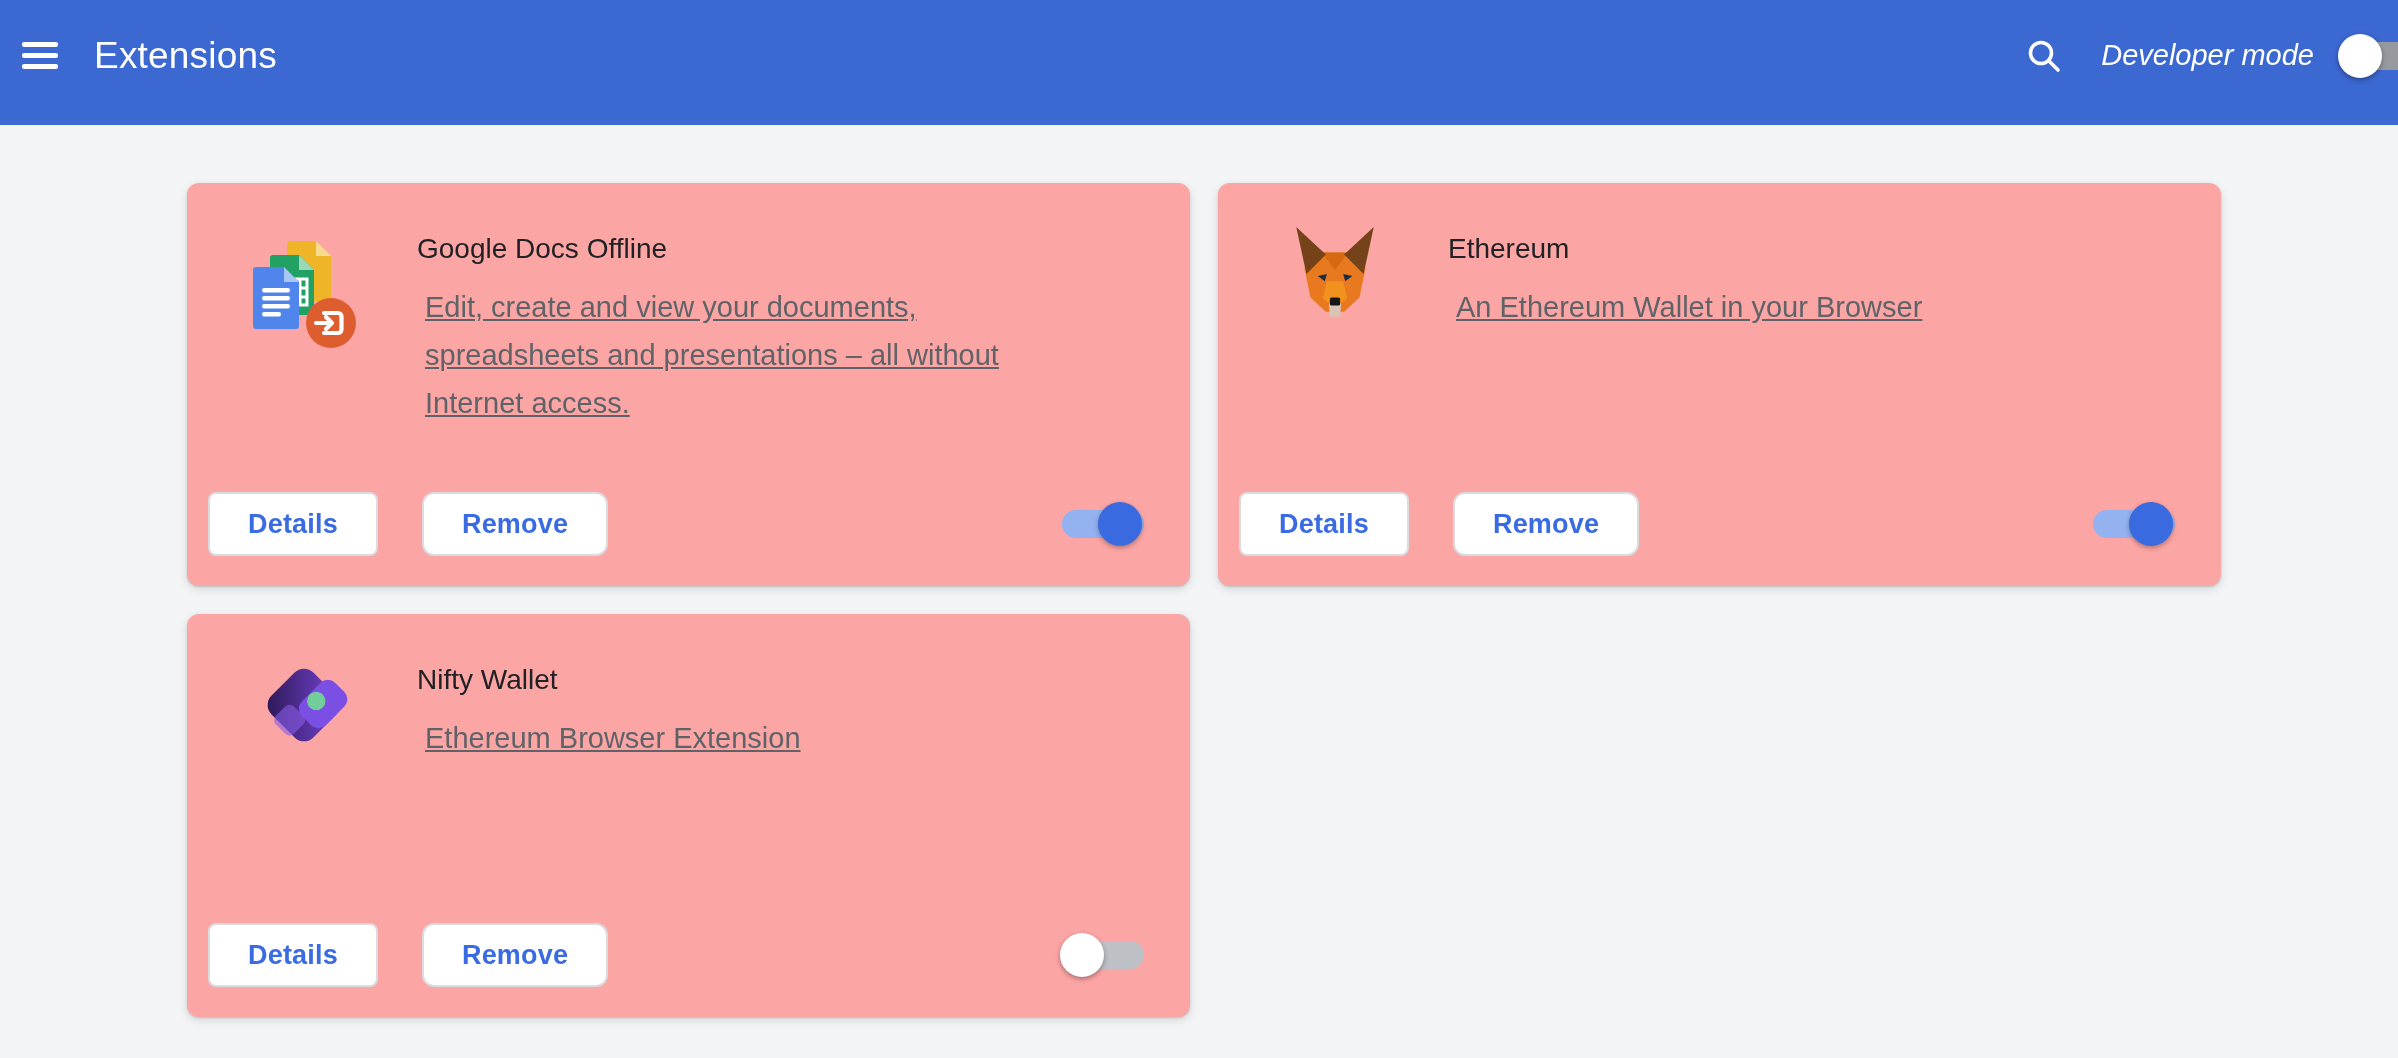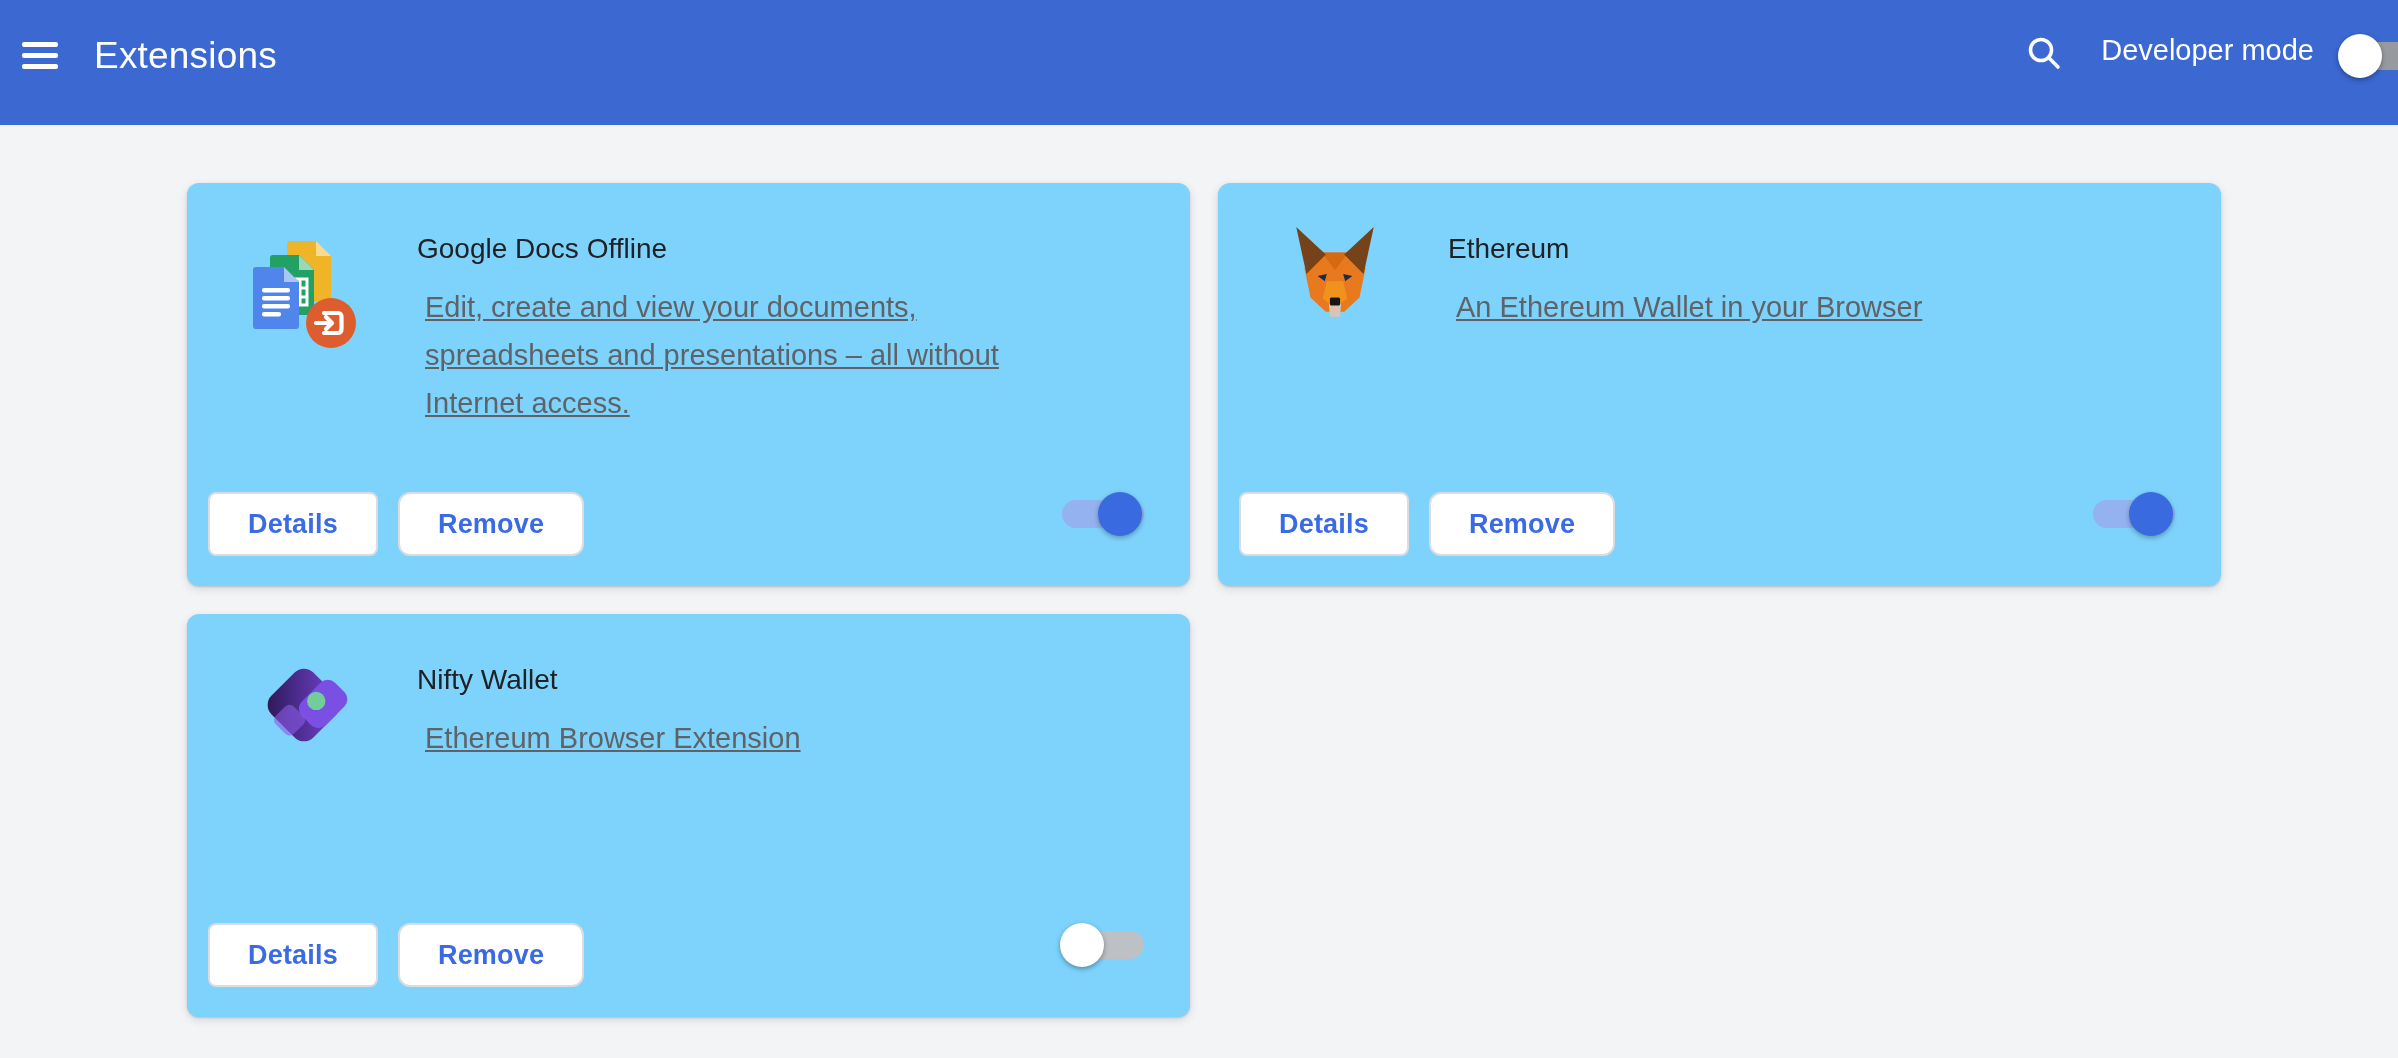--- a/index.html
+++ b/index.html
@@ -36,56 +36,56 @@
     width: 36px; height: 27px;
     background: none; border: none; padding: 0;
     display: flex; flex-direction: column; justify-content: space-between;
     cursor: pointer; flex: 0 0 auto;
   }
   .menu-btn span { display: block; height: 5px; border-radius: 2px; background: #fff; }
   .header-title {
     margin: 0 0 0 36px;
     font-size: 37px; font-weight: 400; color: #fff; letter-spacing: .2px;
   }
-  .header-right { margin-left: auto; display: flex; align-items: flex-start; }
+  .header-right { margin-left: auto; display: flex; align-items: center; font-style: italic; }
   .search-btn { background: none; border: none; padding: 0; cursor: pointer; width: 38px; height: 38px; flex: 0 0 auto; }
   .devmode-label { color: #fff; font-size: 29px; margin: 0 26px 0 38px; white-space: nowrap; }
   .header .toggle { margin-right: -28px; }
   .header .toggle.off .track { background: var(--header-off-track); }
 
   
   .main {
     margin: 58px 0 0 187px;
     display: grid;
     grid-template-columns: 1003px 1003px;
     gap: 28px;
   }
   .card {
     position: relative;
     width: 1003px; height: 403px;
-    background: #7dd3fc;
+    background: #fca5a5;
     border-radius: 12px;
     box-shadow: 0 1px 2px rgba(60,64,67,.20), 0 3px 8px rgba(60,64,67,.16);
   }
   .card-main { display: flex; padding: 40px 56px 0 66px; }
   .icon-box { width: 104px; height: 110px; flex: 0 0 auto; margin-right: 60px; }
   .icon-box.low { padding-top: 18px; }
   .card-title {
     margin: 8px 0 0;
     font-size: 28px; font-weight: 400; color: var(--title-text);
     line-height: 36px;
   }
   .card-desc {
     margin: 16px 8px 0;
     font-size: 29px; color: var(--desc-text);
     line-height: 48px; max-width: 640px; text-decoration: underline;
   }
   .card-footer {
     position: absolute; left: 21px; right: 46px; bottom: 30px;
-    display: flex; 
+    display: flex; align-items: center; gap: 24px;
   }
   .btn {
     height: 64px; padding: 0 38px;
     background: #fff;
     border: 2px solid var(--btn-border);
     border-radius: 8px;
     color: var(--accent-blue);
     font-family: inherit;
     font-size: 27px; font-weight: 700; letter-spacing: .2px;
     cursor: pointer;

